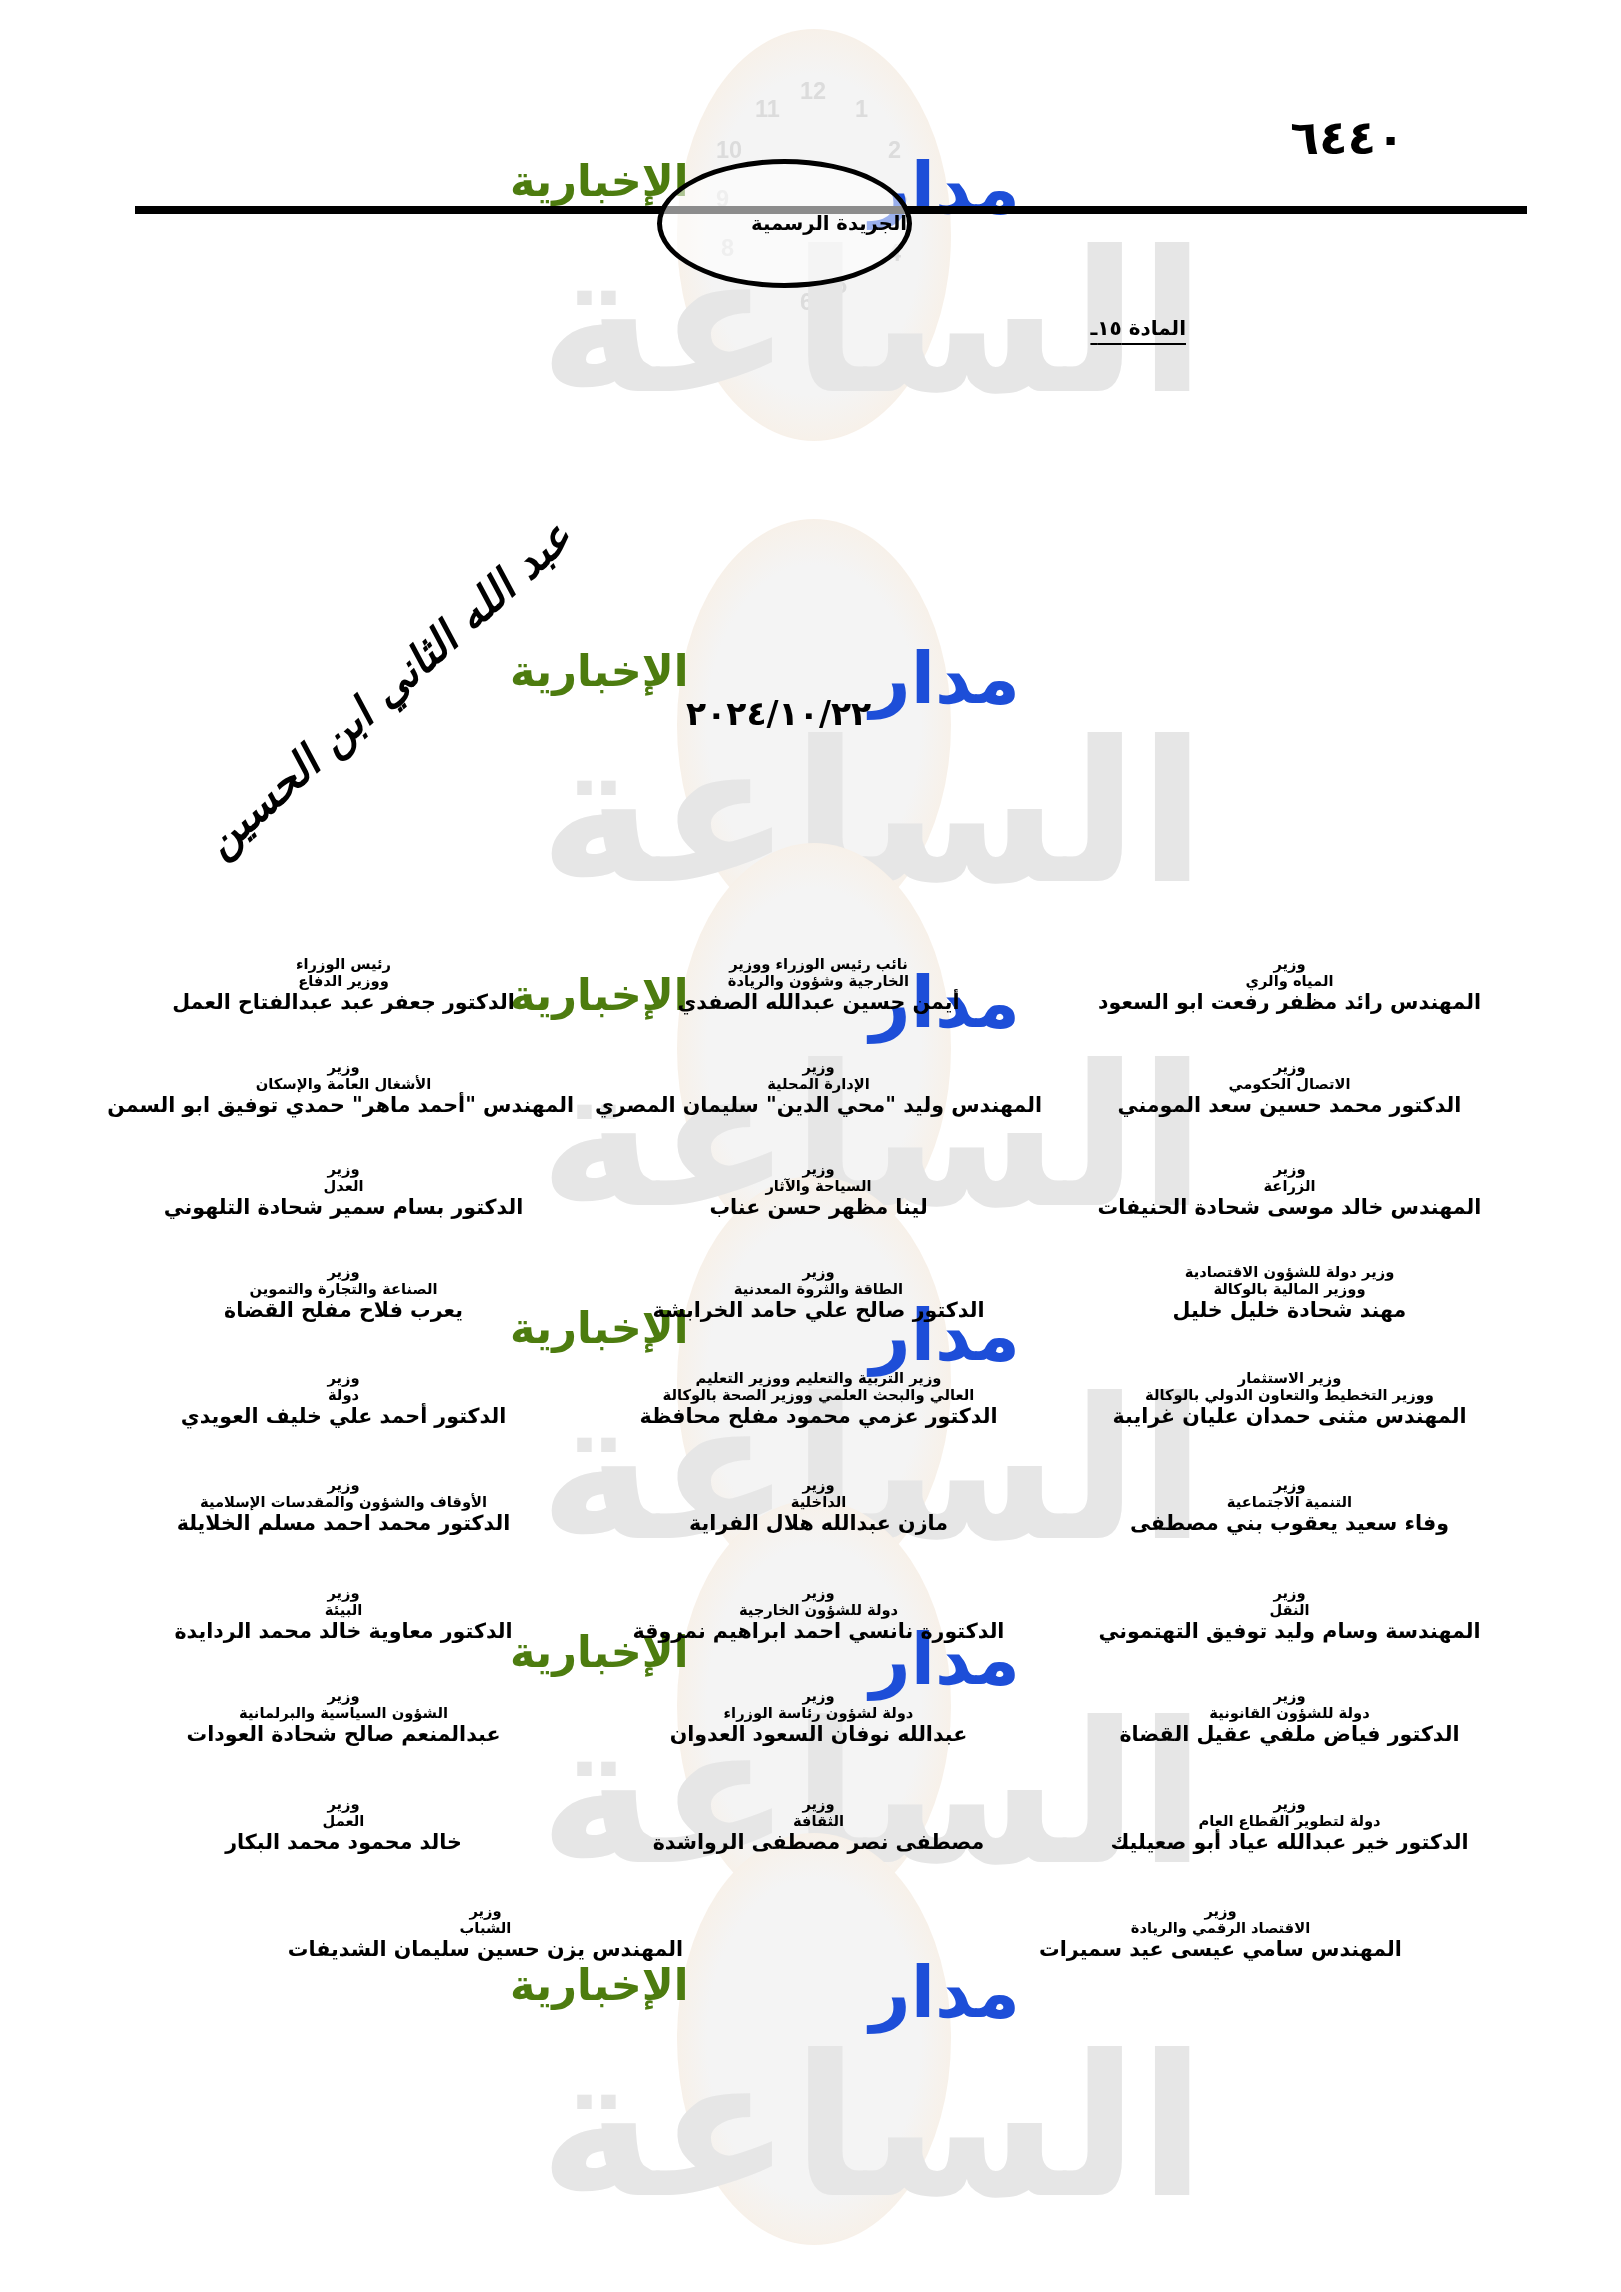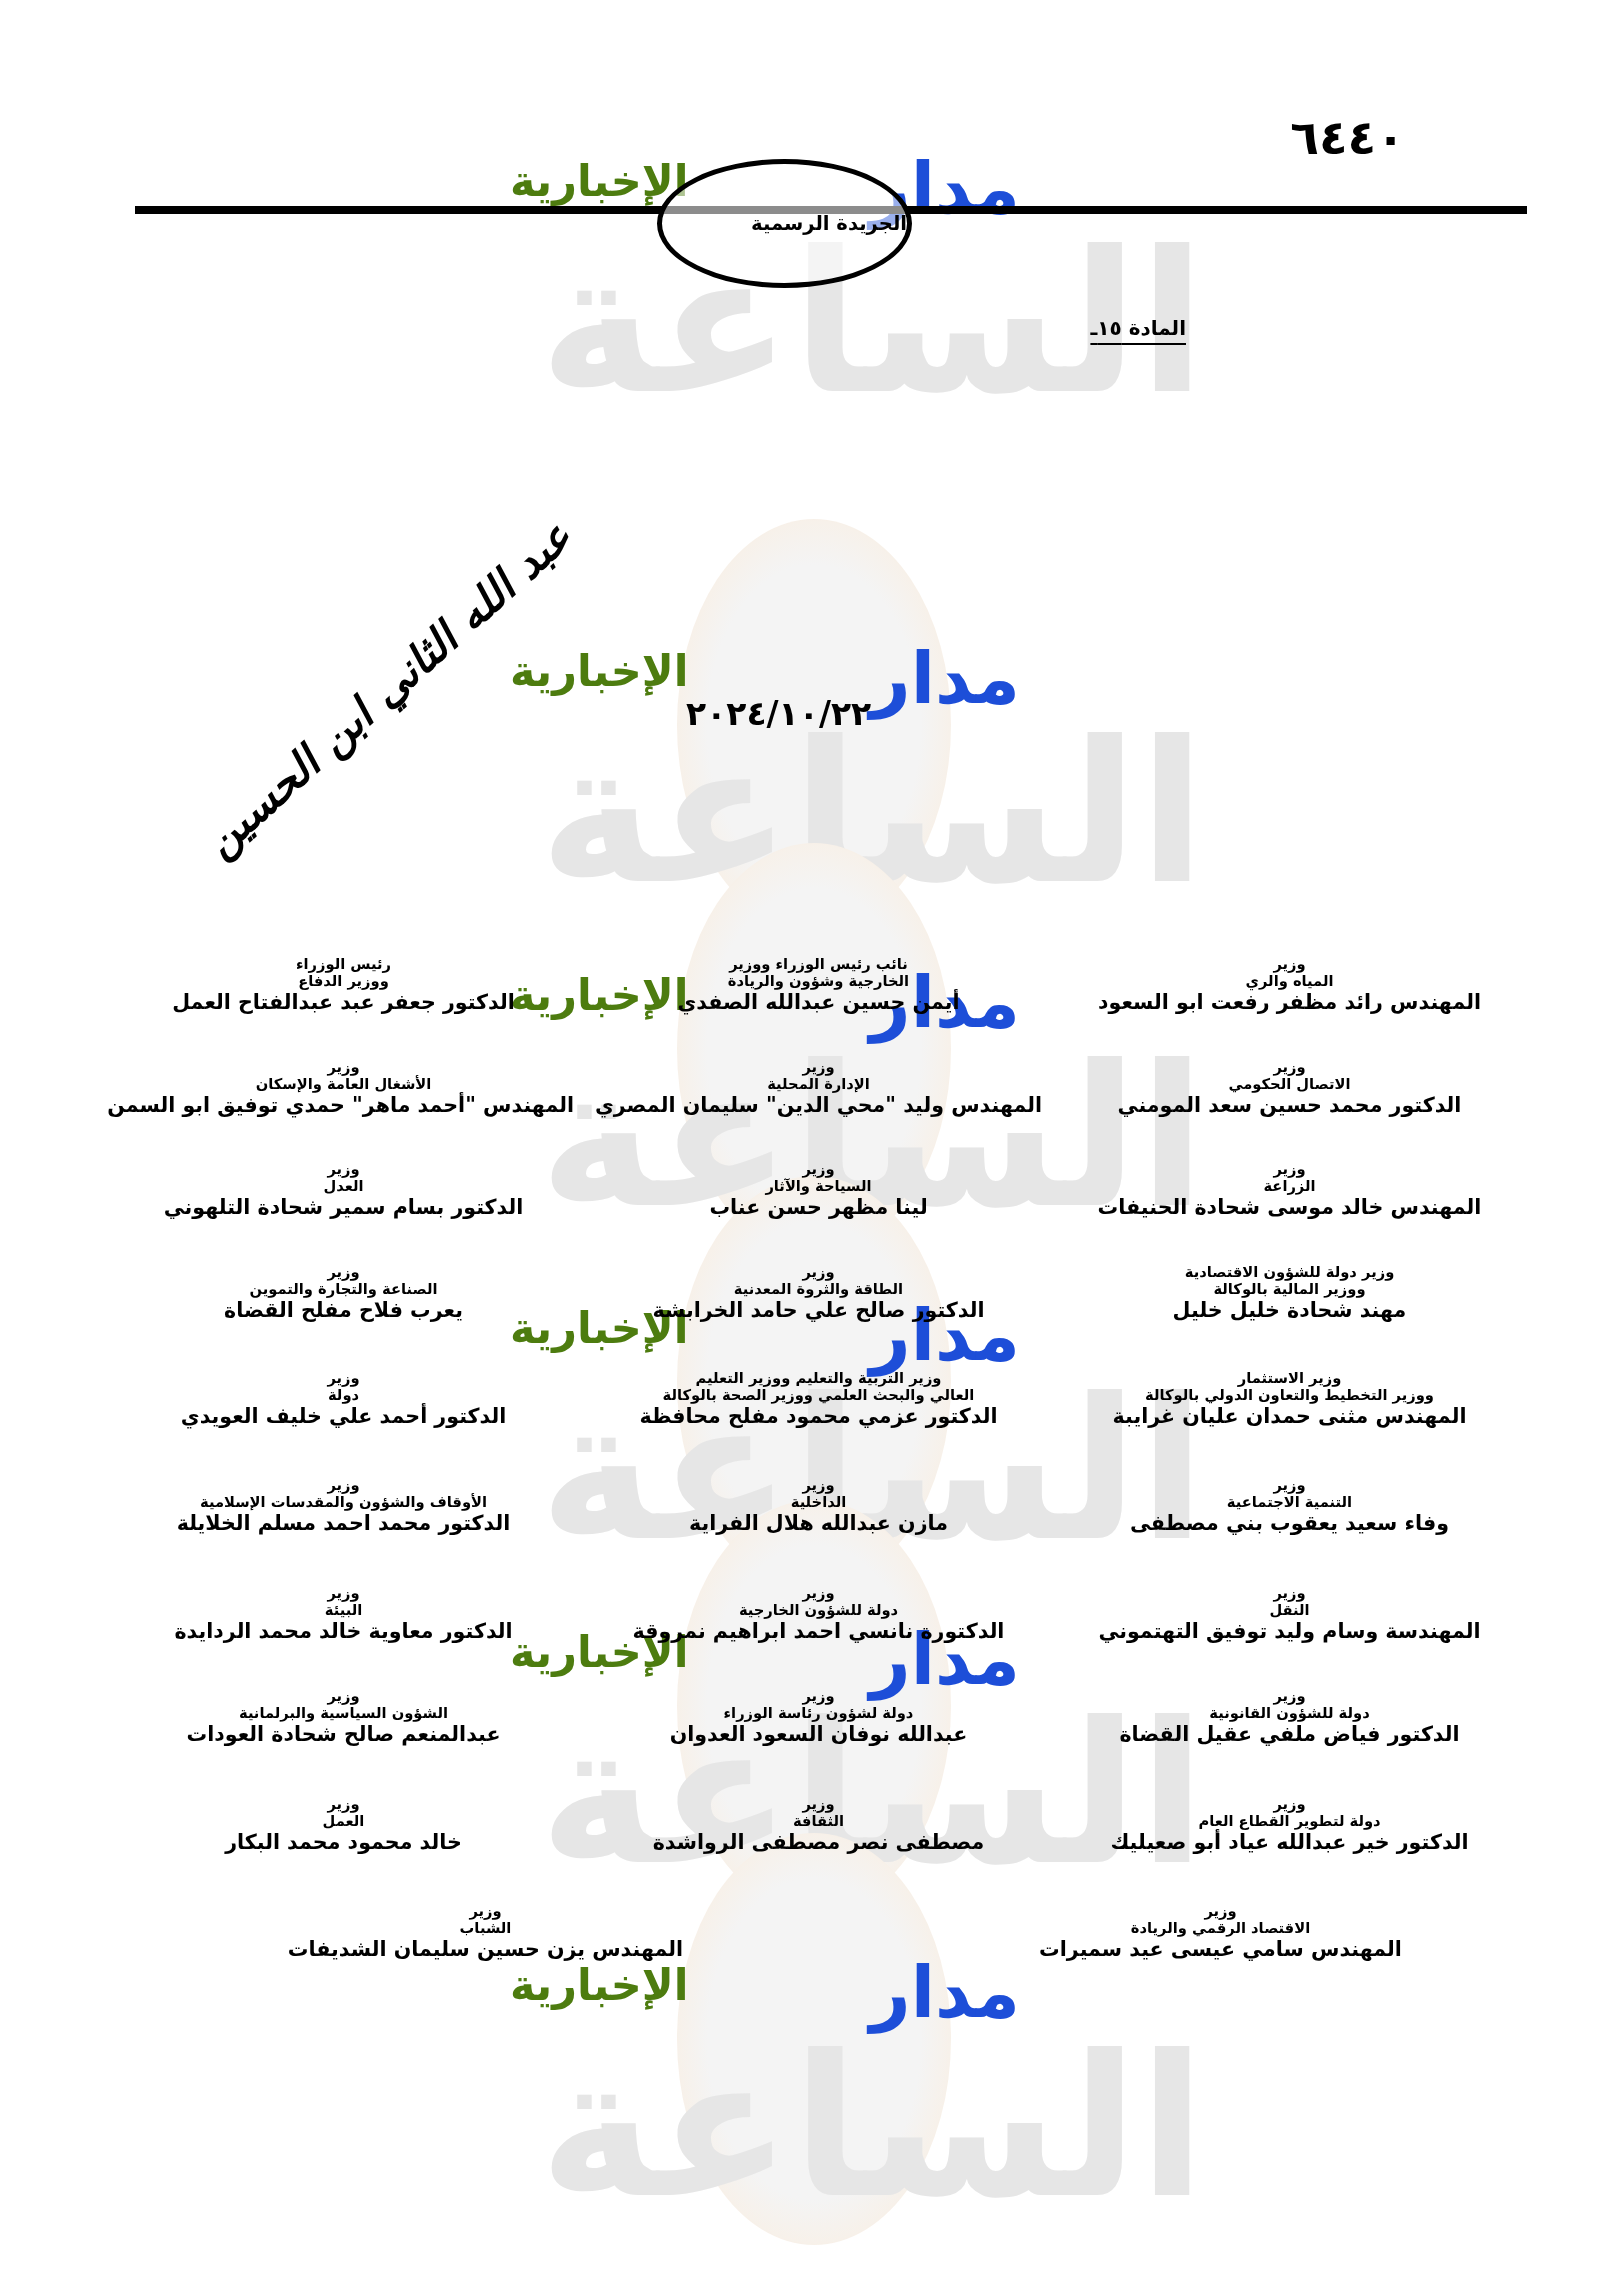--- a/index.html
+++ b/index.html
@@ -35,20 +35,33 @@
   .col-r { left:1059px; }
   .col-m { left:588px; }
   .col-l { left:113px; }
 </style>
 </head>
 <body>
 
 <div class="page">
 
   <div class="wm" style="left:510px; top:29px;">
+    <div class="clock">
+      <span class="num" style="left:123px;top:49px">12</span>
+      <span class="num" style="left:178px;top:67px">1</span>
+      <span class="num" style="left:211px;top:108px">2</span>
+      <span class="num" style="left:218px;top:162px">3</span>
+      <span class="num" style="left:211px;top:211px">4</span>
+      <span class="num" style="left:157px;top:243px">5</span>
+      <span class="num" style="left:123px;top:260px">6</span>
+      <span class="num" style="left:44px;top:206px">8</span>
+      <span class="num" style="left:39px;top:157px">9</span>
+      <span class="num" style="left:39px;top:108px">10</span>
+      <span class="num" style="left:78px;top:67px">11</span>
+    </div>
     <span class="brand1">مدار</span>
     <span class="brand2">الإخبارية</span>
     <span class="brand3">الساعة</span>
   </div>
   <div class="wm" style="left:510px; top:519px;">
     <div class="clock"></div>
     <span class="brand1">مدار</span>
     <span class="brand2">الإخبارية</span>
     <span class="brand3">الساعة</span>
   </div>

